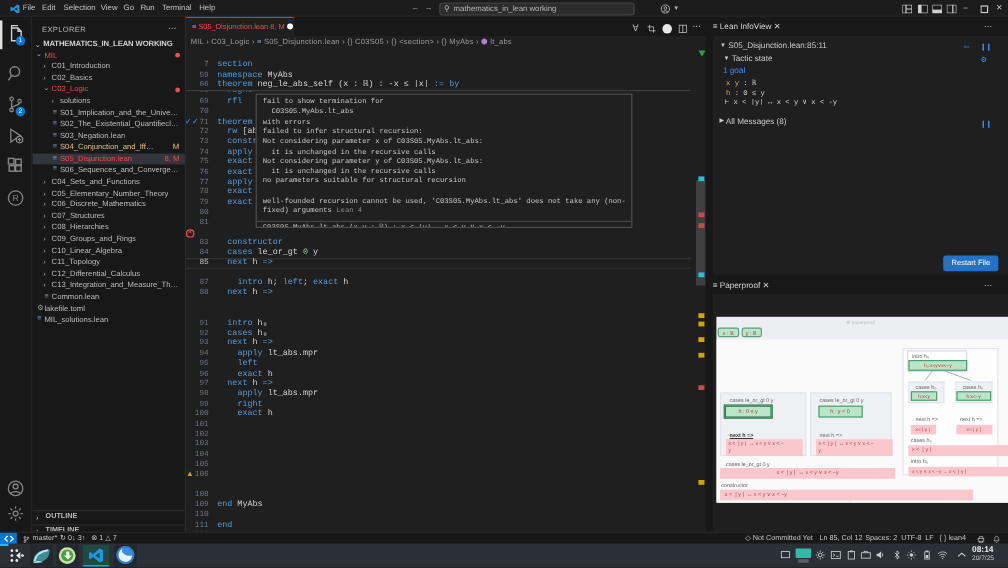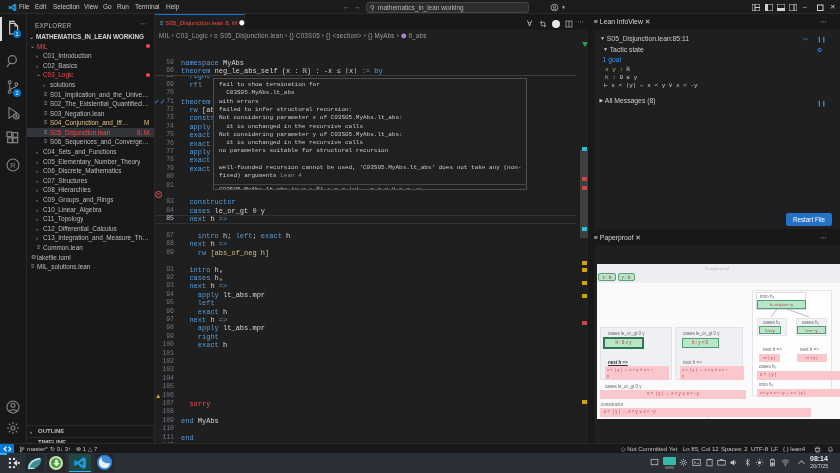--- a/index.html
+++ b/index.html
@@ -303,47 +303,46 @@
 <div class="cl" style="top:107.0px;width:433px"><span class="num" style="top:0">77</span><span class="ct"><span class="wh">  </span><span class="tac">apply</span></span></div>
 <div class="cl" style="top:115.4px;width:433px"><span class="num" style="top:0">78</span><span class="ct"><span class="wh">  </span><span class="tac">exact</span></span></div>
 <div class="cl" style="top:123.8px;width:433px"><span class="num" style="top:0">79</span><span class="ct"><span class="wh">  </span><span class="tac">exact</span></span></div>
 <div class="cl" style="top:132.2px;width:433px"><span class="num" style="top:0">80</span><span class="ct"></span></div>
 <div class="cl" style="top:140.6px;width:433px"><span class="num" style="top:0">81</span><span class="ct"></span></div>
 <div class="cl" style="top:157.4px;width:433px"><span class="num" style="top:0">83</span><span class="ct"><span class="wh">  </span><span class="tac">constructor</span></span></div>
 <div class="cl" style="top:165.8px;width:433px"><span class="num" style="top:0">84</span><span class="ct"><span class="wh">  </span><span class="tac">cases</span><span class="wh"> le_or_gt </span><span class="grn">0</span><span class="wh"> y</span></span></div>
 <div class="cl" style="top:174.2px;width:433px"><span class="num" style="color:#c6c6c6;top:0">85</span><span class="ct"><span class="wh">  </span><span class="tac">next</span><span class="wh"> h </span><span class="kw">=&gt;</span></span></div>
 <div class="cl" style="top:191.0px;width:433px"><span class="num" style="top:0">87</span><span class="ct"><span class="wh">    </span><span class="tac">intro</span><span class="wh"> h; </span><span class="tac">left</span><span class="wh">; </span><span class="tac">exact</span><span class="wh"> h</span></span></div>
 <div class="cl" style="top:199.4px;width:433px"><span class="num" style="top:0">88</span><span class="ct"><span class="wh">  </span><span class="tac">next</span><span class="wh"> h </span><span class="kw">=&gt;</span></span></div>
-<div class="cl" style="top:207.8px;width:433px"><span class="num" style="top:0">89</span><span class="ct"><span class="wh">    </span><span class="tac">rw</span><span class="wh"> </span><span class="org">[abs_of_neg h]</span></span></div>
 <div class="cl" style="top:224.6px;width:433px"><span class="num" style="top:0">91</span><span class="ct"><span class="wh">  </span><span class="tac">intro</span><span class="wh"> h₀</span></span></div>
 <div class="cl" style="top:233.0px;width:433px"><span class="num" style="top:0">92</span><span class="ct"><span class="wh">  </span><span class="tac">cases</span><span class="wh"> h₀</span></span></div>
 <div class="cl" style="top:241.4px;width:433px"><span class="num" style="top:0">93</span><span class="ct"><span class="wh">  </span><span class="tac">next</span><span class="wh"> h </span><span class="kw">=&gt;</span></span></div>
 <div class="cl" style="top:249.8px;width:433px"><span class="num" style="top:0">94</span><span class="ct"><span class="wh">    </span><span class="tac">apply</span><span class="wh"> lt_abs.mpr</span></span></div>
 <div class="cl" style="top:258.2px;width:433px"><span class="num" style="top:0">95</span><span class="ct"><span class="wh">    </span><span class="tac">left</span></span></div>
 <div class="cl" style="top:266.6px;width:433px"><span class="num" style="top:0">96</span><span class="ct"><span class="wh">    </span><span class="tac">exact</span><span class="wh"> h</span></span></div>
 <div class="cl" style="top:275.0px;width:433px"><span class="num" style="top:0">97</span><span class="ct"><span class="wh">  </span><span class="tac">next</span><span class="wh"> h </span><span class="kw">=&gt;</span></span></div>
 <div class="cl" style="top:283.4px;width:433px"><span class="num" style="top:0">98</span><span class="ct"><span class="wh">    </span><span class="tac">apply</span><span class="wh"> lt_abs.mpr</span></span></div>
 <div class="cl" style="top:291.8px;width:433px"><span class="num" style="top:0">99</span><span class="ct"><span class="wh">    </span><span class="tac">right</span></span></div>
 <div class="cl" style="top:300.2px;width:433px"><span class="num" style="top:0">100</span><span class="ct"><span class="wh">    </span><span class="tac">exact</span><span class="wh"> h</span></span></div>
 <div class="cl" style="top:308.6px;width:433px"><span class="num" style="top:0">101</span><span class="ct"></span></div>
 <div class="cl" style="top:317.0px;width:433px"><span class="num" style="top:0">102</span><span class="ct"></span></div>
 <div class="cl" style="top:325.4px;width:433px"><span class="num" style="top:0">103</span><span class="ct"></span></div>
 <div class="cl" style="top:333.8px;width:433px"><span class="num" style="top:0">104</span><span class="ct"></span></div>
 <div class="cl" style="top:342.2px;width:433px"><span class="num" style="top:0">105</span><span class="ct"></span></div>
 <div class="cl" style="top:350.6px;width:433px"><span class="num" style="top:0">106</span></div>
-<div class="cl" style="top:359.0px;width:433px"><span class="num" style="top:0">107</span><span class="ct"><span class="wh">  </span><span class="sor">sorry</span></span></div>
 <div class="cl" style="top:367.4px;width:433px"><span class="num" style="top:0">108</span><span class="ct"></span></div>
 <div class="cl" style="top:375.8px;width:433px"><span class="num" style="top:0">109</span><span class="ct"><span class="kw">end</span><span class="wh"> MyAbs</span></span></div>
 <div class="cl" style="top:384.2px;width:433px"><span class="num" style="top:0">110</span><span class="ct"></span></div>
 <div class="cl" style="top:392.6px;width:433px"><span class="num" style="top:0">111</span><span class="ct"><span class="kw">end</span></span></div>
 <div class="cl" style="top:401.0px;width:433px"><span class="num" style="top:0">112</span><span class="ct"></span></div>
 <div style="position:absolute;left:-1px;top:56.6px;color:#3794ff;font-size:7px;line-height:8.5px">✓✓</div>
 <div style="position:absolute;left:0px;top:149.0px;width:6.5px;height:6.5px;margin-top:1px;border-radius:50%;border:1px solid #f14c4c;color:#f14c4c;font-size:5px;line-height:4.5px;text-align:center">✕</div>
 <div style="position:absolute;left:0px;top:350.6px;color:#cca700;font-size:6.5px;line-height:8.5px">▲</div>
 <div style="position:absolute;left:0;top:0;width:421px;height:35px;background:#1f1f1f;border-bottom:1px solid #3c3c3c;z-index:5">
+        <div class="cl" style="top:9.0px;width:433px"><span class="num" style="top:0">7</span><span class="ct"><span class="kw">section</span></span></div>
         <div class="cl" style="top:17.5px;width:433px"><span class="num" style="top:0">59</span><span class="ct"><span class="kw">namespace</span><span class="wh"> MyAbs</span></span></div>
         <div class="cl" style="top:26.0px;width:433px"><span class="num" style="top:0">66</span><span class="ct"><span class="kw">theorem</span><span class="wh"> neg_le_abs_self (x : ℝ) : -x ≤ ❘x❘ </span><span class="kw">:= by</span></span></div>
       </div>
 <div style="position:absolute;left:425px;top:109px;width:8px;height:88px;background:#45474a;opacity:.8;z-index:6"></div>
 <div style="position:absolute;left:427px;top:106px;width:5px;height:3.5px;background:#2fbcd4;z-index:7"></div>
 <div style="position:absolute;left:427px;top:136px;width:5px;height:3.5px;background:#c74a4a;z-index:7"></div>
 <div style="position:absolute;left:427px;top:145px;width:5px;height:3.5px;background:#c74a4a;z-index:7"></div>
 <div style="position:absolute;left:427px;top:186px;width:5px;height:3.5px;background:#2fbcd4;z-index:7"></div>
 <div style="position:absolute;left:427px;top:220px;width:5px;height:3.5px;background:#cca700;z-index:7"></div>
 <div style="position:absolute;left:427px;top:227px;width:5px;height:3.5px;background:#cca700;z-index:7"></div>

